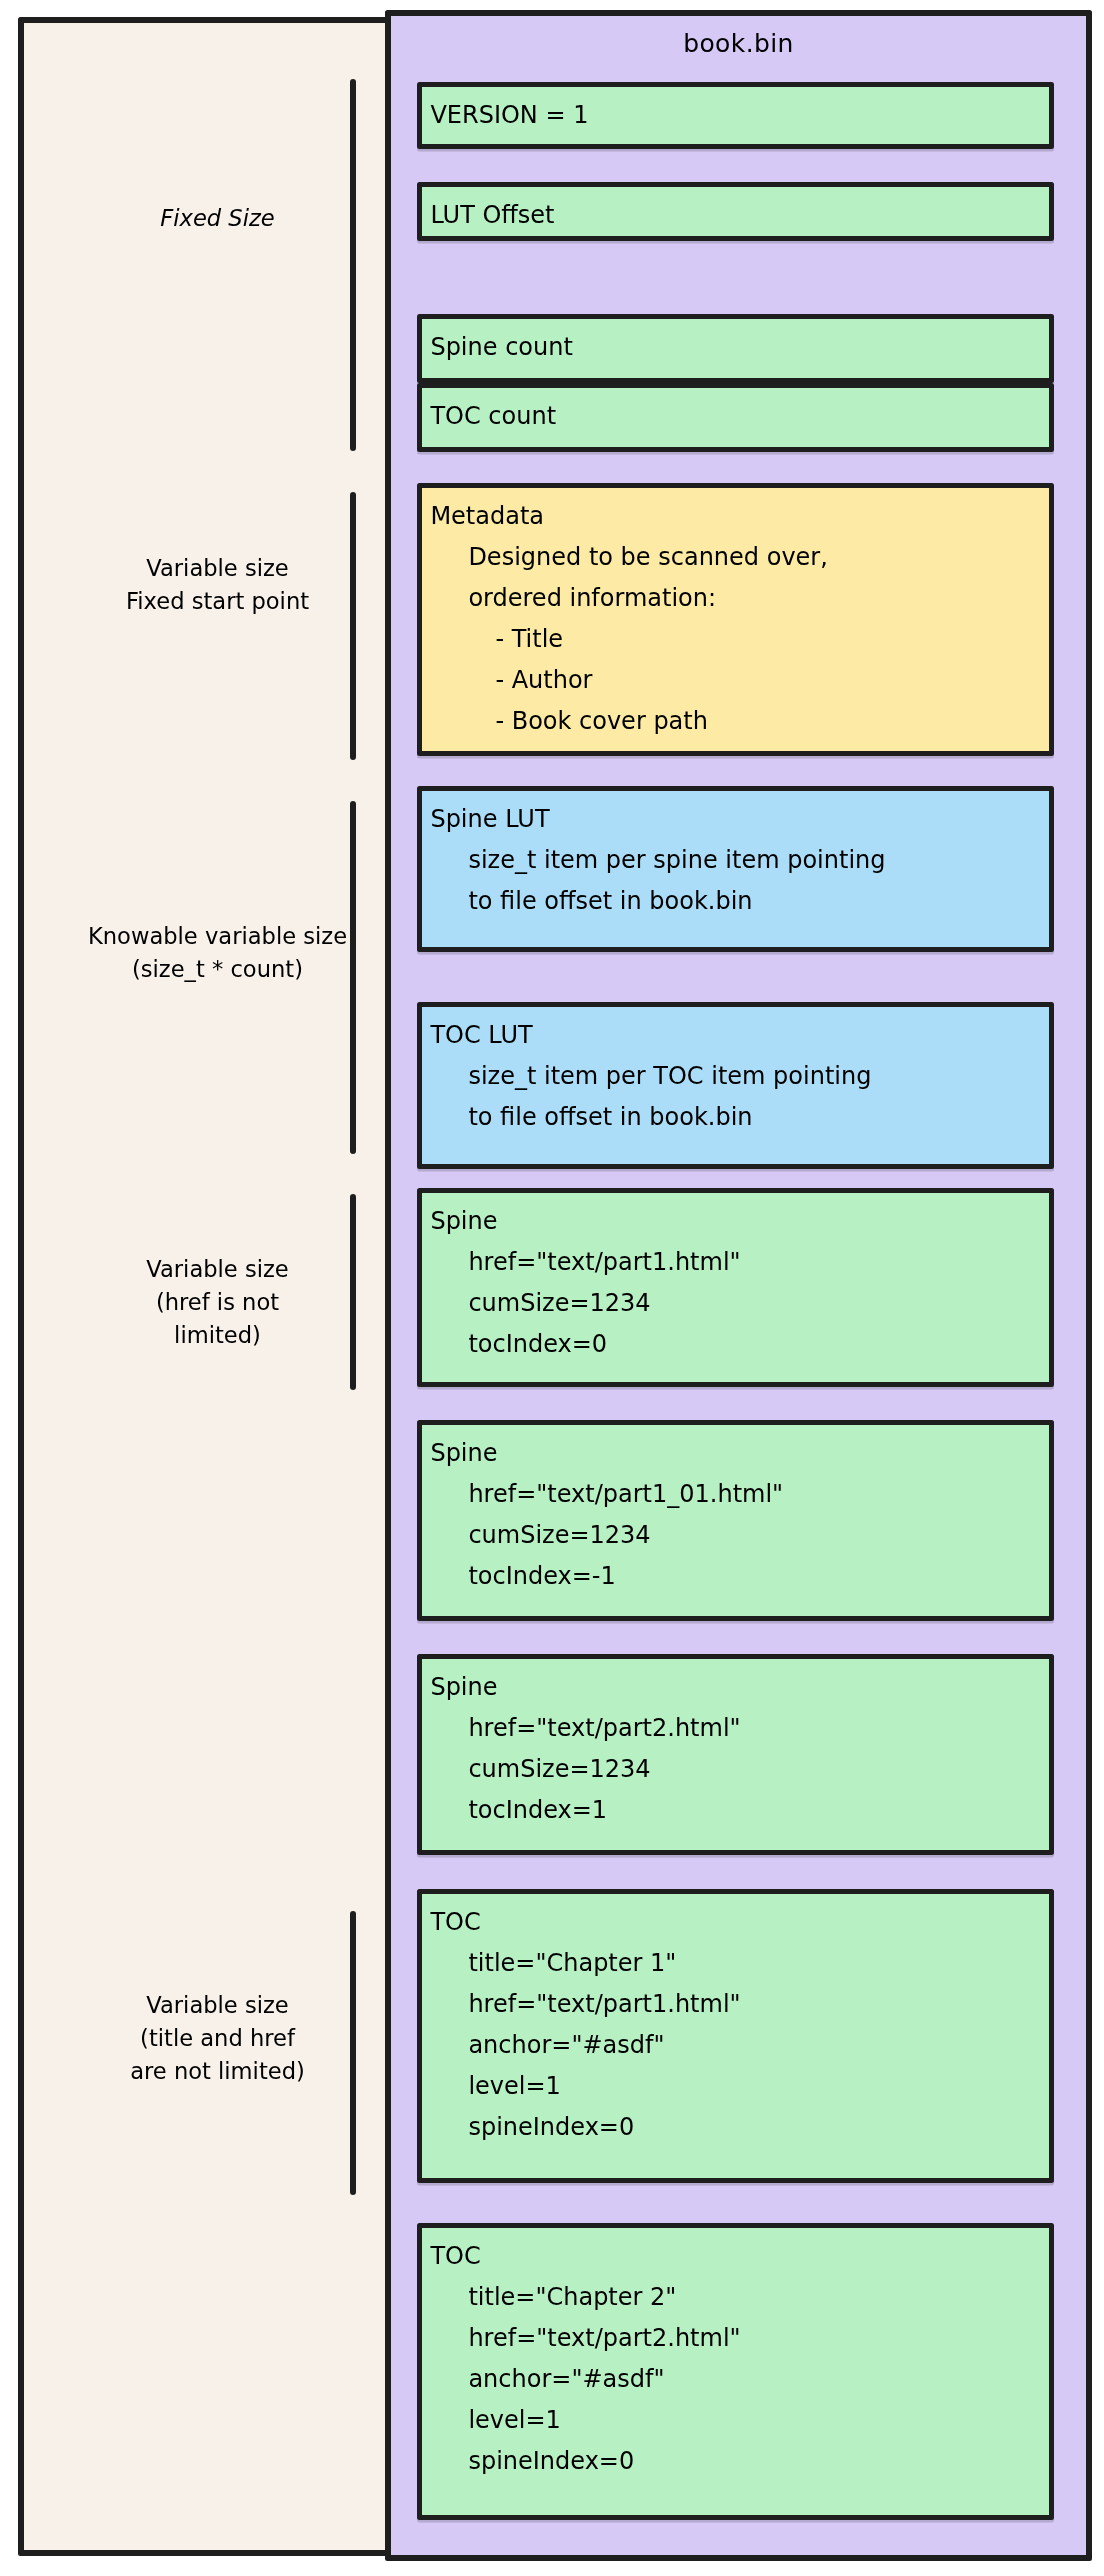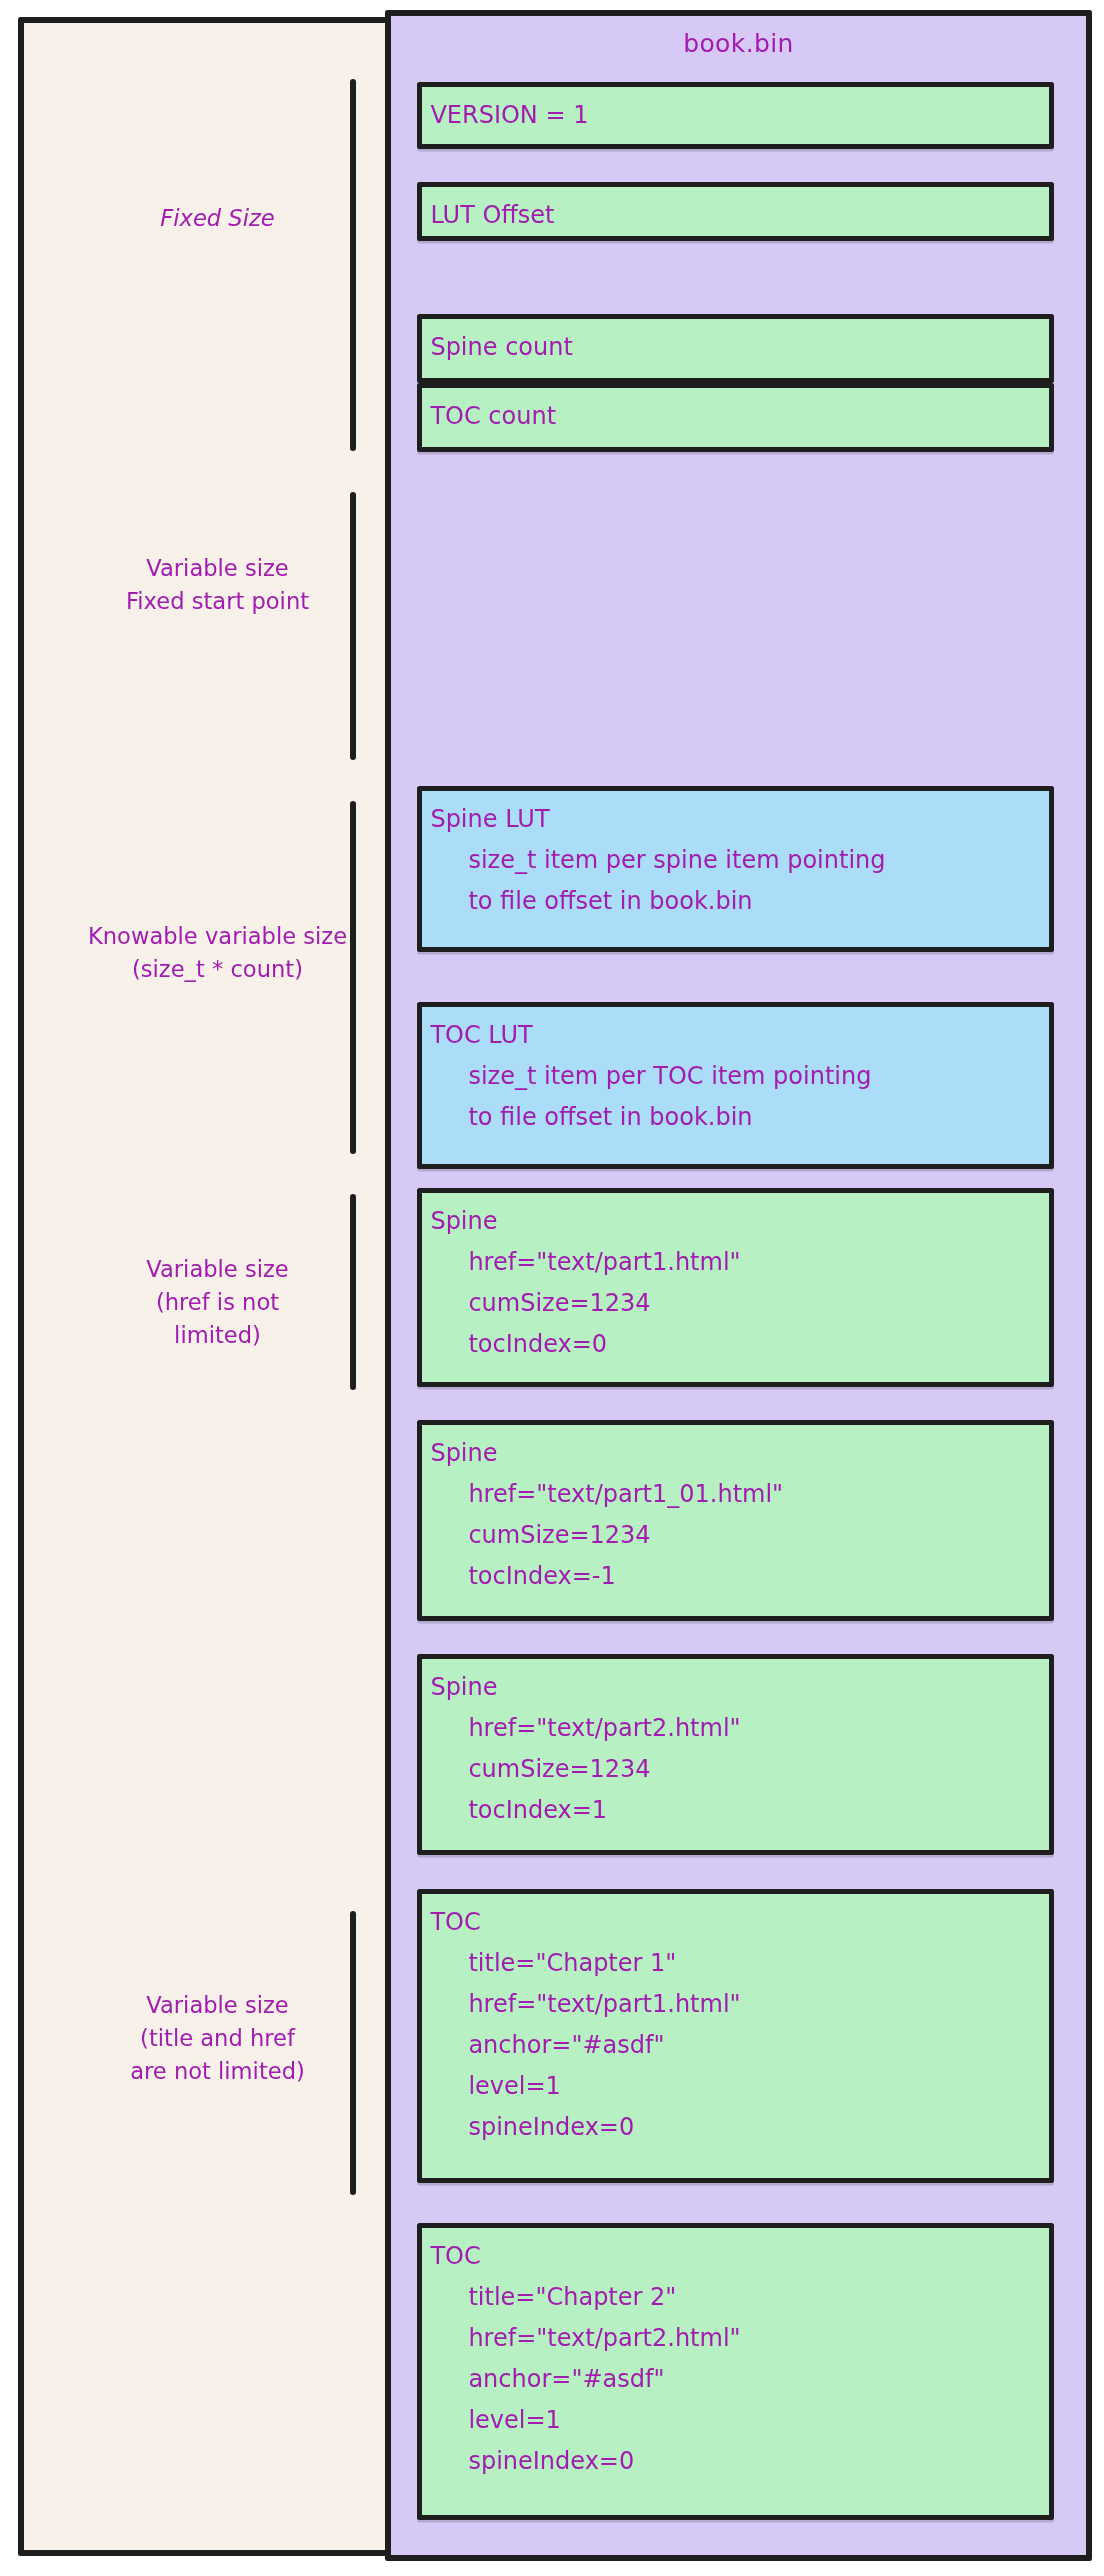--- a/index.html
+++ b/index.html
@@ -2,21 +2,21 @@
 <html style="font-size:13.4px"><head>
 <meta charset="utf-8">
 <style>
   html,body{margin:0;padding:0;background:#ffffff;}
   .canvas{
     position:relative;
     width:1104px;
     height:2576px;
     background:#ffffff;
     font-family:"DejaVu Sans","Liberation Sans",sans-serif;
-    color:#a21caf;
+    color:#000000;
     overflow:hidden;
   }
   .panel{
     position:absolute;
     border:6.7px solid #1e1e1e;
     border-radius:2.5px;
     box-sizing:border-box;
   }
   .panel-left{
     left:18.4px; top:16.7px; width:375px; height:2539px;
@@ -109,20 +109,28 @@
   </div>
 
   <div class="box" style="top: 283px; height: 69px; background-color: rgb(183, 240, 194); margin-top: 31px;">
     <div class="line i0">Spine count</div>
   </div>
 
   <div class="box" style="top: 383px; height: 69px; background-color: rgb(183, 240, 194);">
     <div class="line i0">TOC count</div>
   </div>
 
+  <div class="box" style="top: 483px; height: 273px; background-color: rgb(253, 234, 165);">
+    <div class="line i0">Metadata</div>
+    <div class="line i1">Designed to be scanned over,</div>
+    <div class="line i1">ordered information:</div>
+    <div class="line i2">- Title</div>
+    <div class="line i2">- Author</div>
+    <div class="line i2">- Book cover path</div>
+  </div>
 
   <div class="box" style="top: 786px; height: 166px; background-color: rgb(171, 220, 248);">
     <div class="line i0">Spine LUT</div>
     <div class="line i1">size_t item per spine item pointing</div>
     <div class="line i1">to file offset in book.bin</div>
   </div>
 
   <div class="box" style="top: 987px; height: 167px; background-color: rgb(171, 220, 248); margin-top: 15px;">
     <div class="line i0">TOC LUT</div>
     <div class="line i1">size_t item per TOC item pointing</div>

